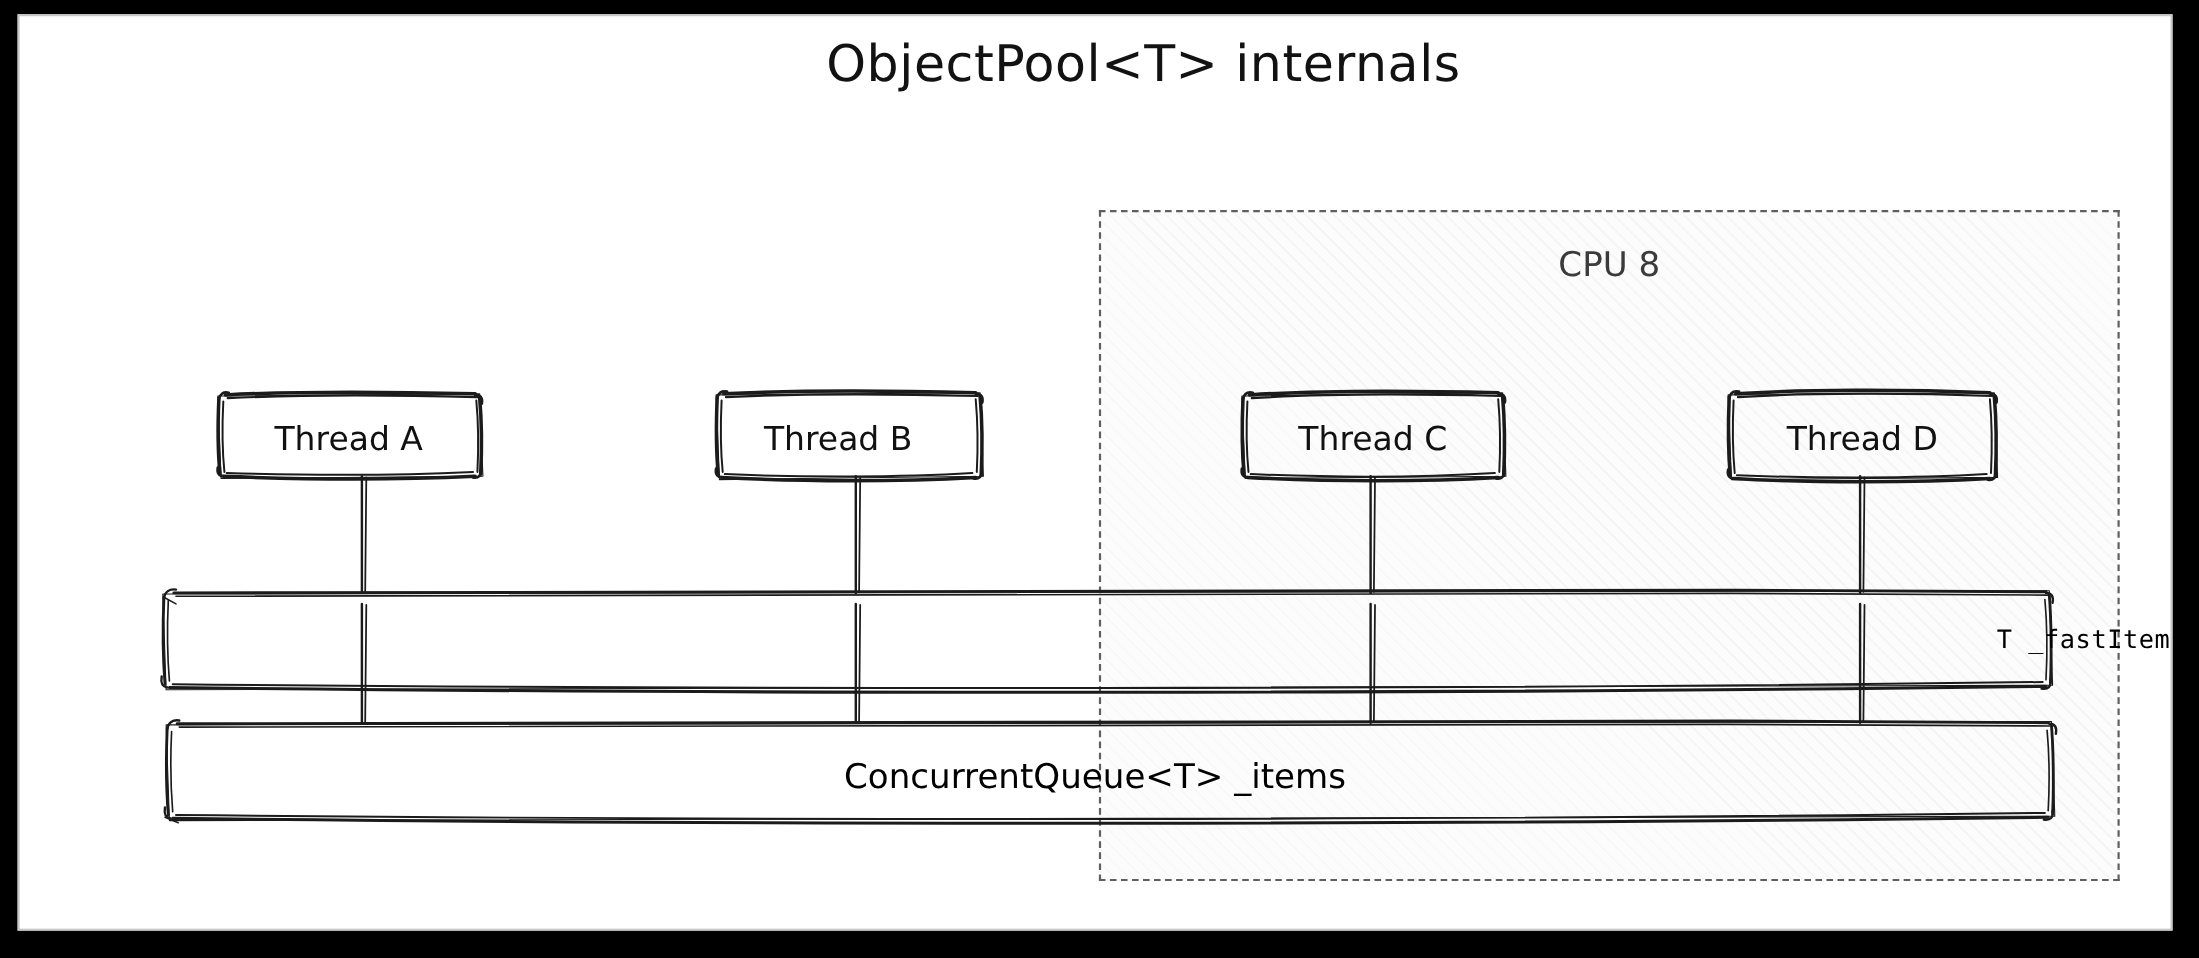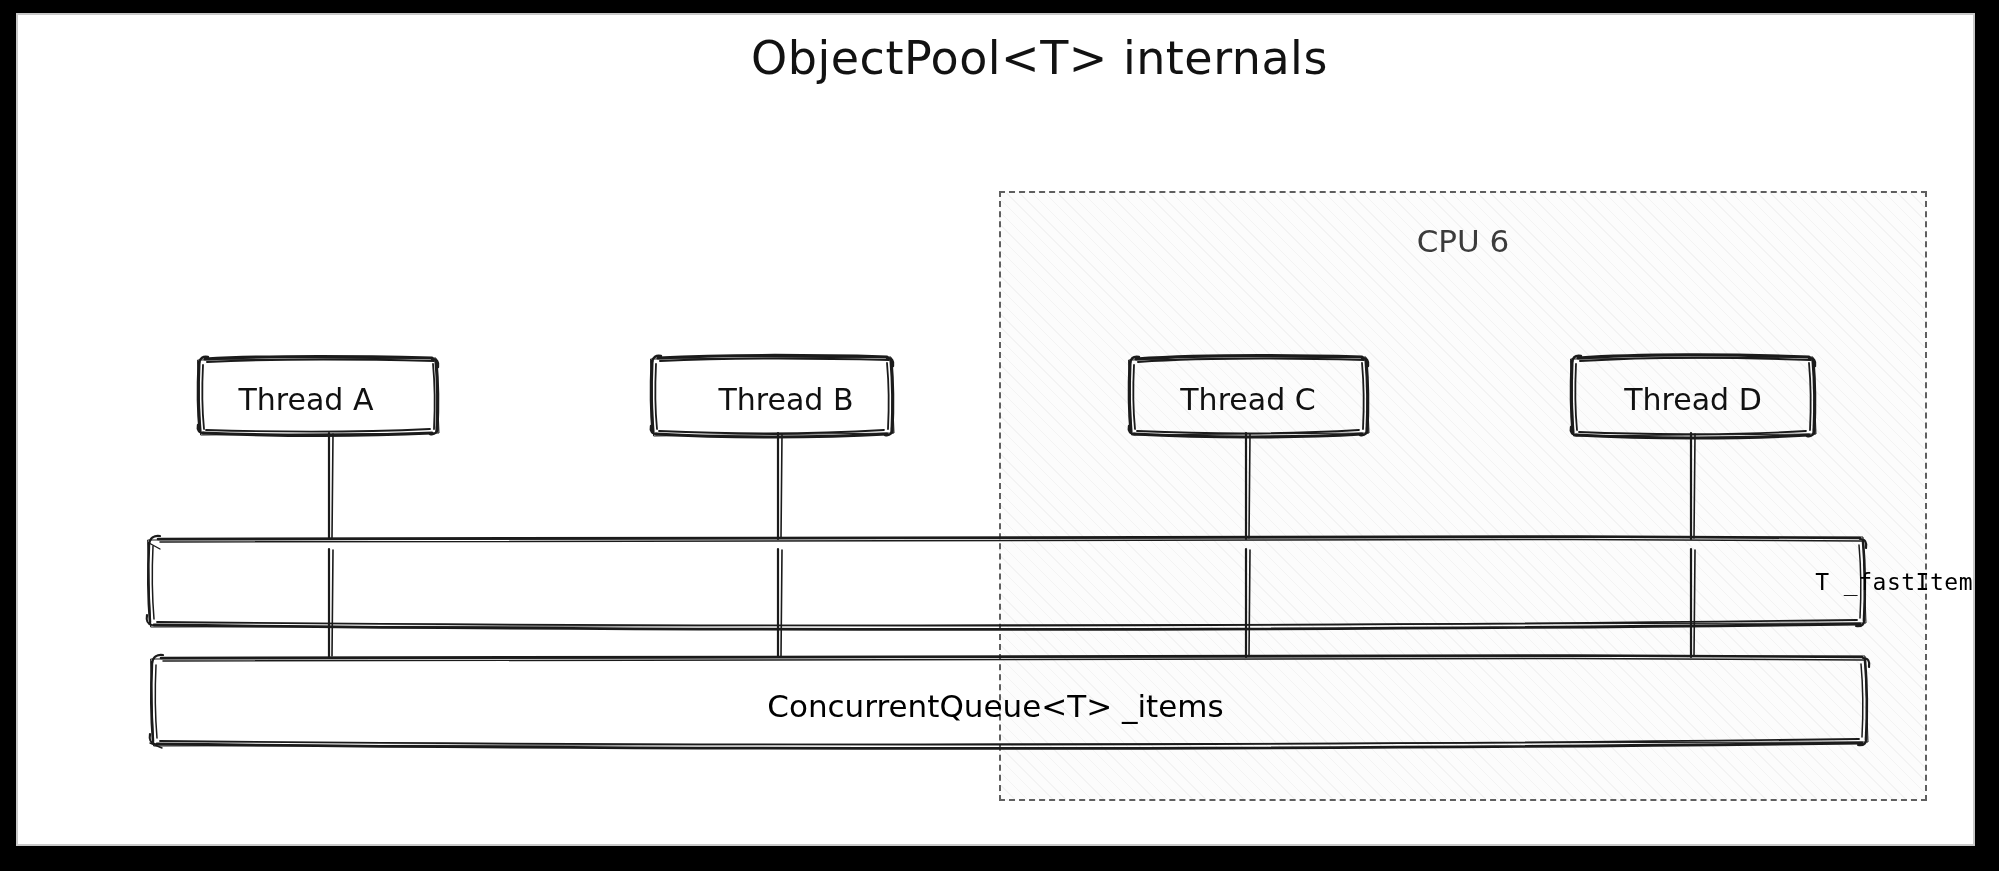--- a/index.html
+++ b/index.html
@@ -125,21 +125,21 @@
 <body>
 
 <div id="canvas">
   <div id="page-frame">
     <div id="page">
 
       <div id="diagram-title">ObjectPool&lt;T&gt; internals</div>
 
 
       <div class="cpu-group" id="cpu-group-2">
-        <div class="cpu-label">CPU 6</div>
+        <div class="cpu-label">CPU 8</div>
       </div>
 
       <svg id="sketch-layer" viewBox="0 0 1955 829">
 
         <g>
           <path d="M311,418 L311,524" stroke-width="2.2"></path>
           <path d="M315,419 L314,523" stroke-width="1.6"></path>
           <path d="M311,534 L311,642" stroke-width="2.2"></path>
           <path d="M315,535 L314,641" stroke-width="1.6"></path>
         </g>
@@ -257,22 +257,22 @@
           <path d="M135,726 C133,701 133,670 134,647" stroke-width="2.6"></path>
           <path d="M139,723 C137,699 137,671 138,650" stroke-width="1.5"></path>
           <path d="M134,648 C135,642 139,639 145,640" stroke-width="2.2"></path>
           <path d="M1845,643 C1850,643 1852,646 1851,652" stroke-width="2.2"></path>
           <path d="M1848,722 C1849,728 1846,731 1840,730" stroke-width="2.2"></path>
           <path d="M137,729 C132,728 131,725 132,719" stroke-width="2.2"></path>
           <path d="M132,728 L144,733" stroke-width="1.4"></path>
         </g>
       </svg>
 
-      <div class="node-label thread-label" style="left:188px; top:370px;">Thread A</div>
-      <div class="node-label thread-label" style="left:668px; top:370px;">Thread B</div>
+      <div class="node-label thread-label" style="left:199px; top:370px;">Thread A</div>
+      <div class="node-label thread-label" style="left:644px; top:370px;">Thread B</div>
       <div class="node-label thread-label" style="left:1130px; top:370px;">Thread C</div>
       <div class="node-label thread-label" style="left:1575px; top:370px;text-align:center;">Thread D</div>
 
       <div class="bar-label-wrap" style="top:554px;text-align:right;">
         <span class="bar-label-mono">T _fastItem</span>
       </div>
 
       <div class="bar-label-wrap" style="top:673px;">
         <span class="bar-label-hand">ConcurrentQueue&lt;T&gt; _items</span>
       </div>

